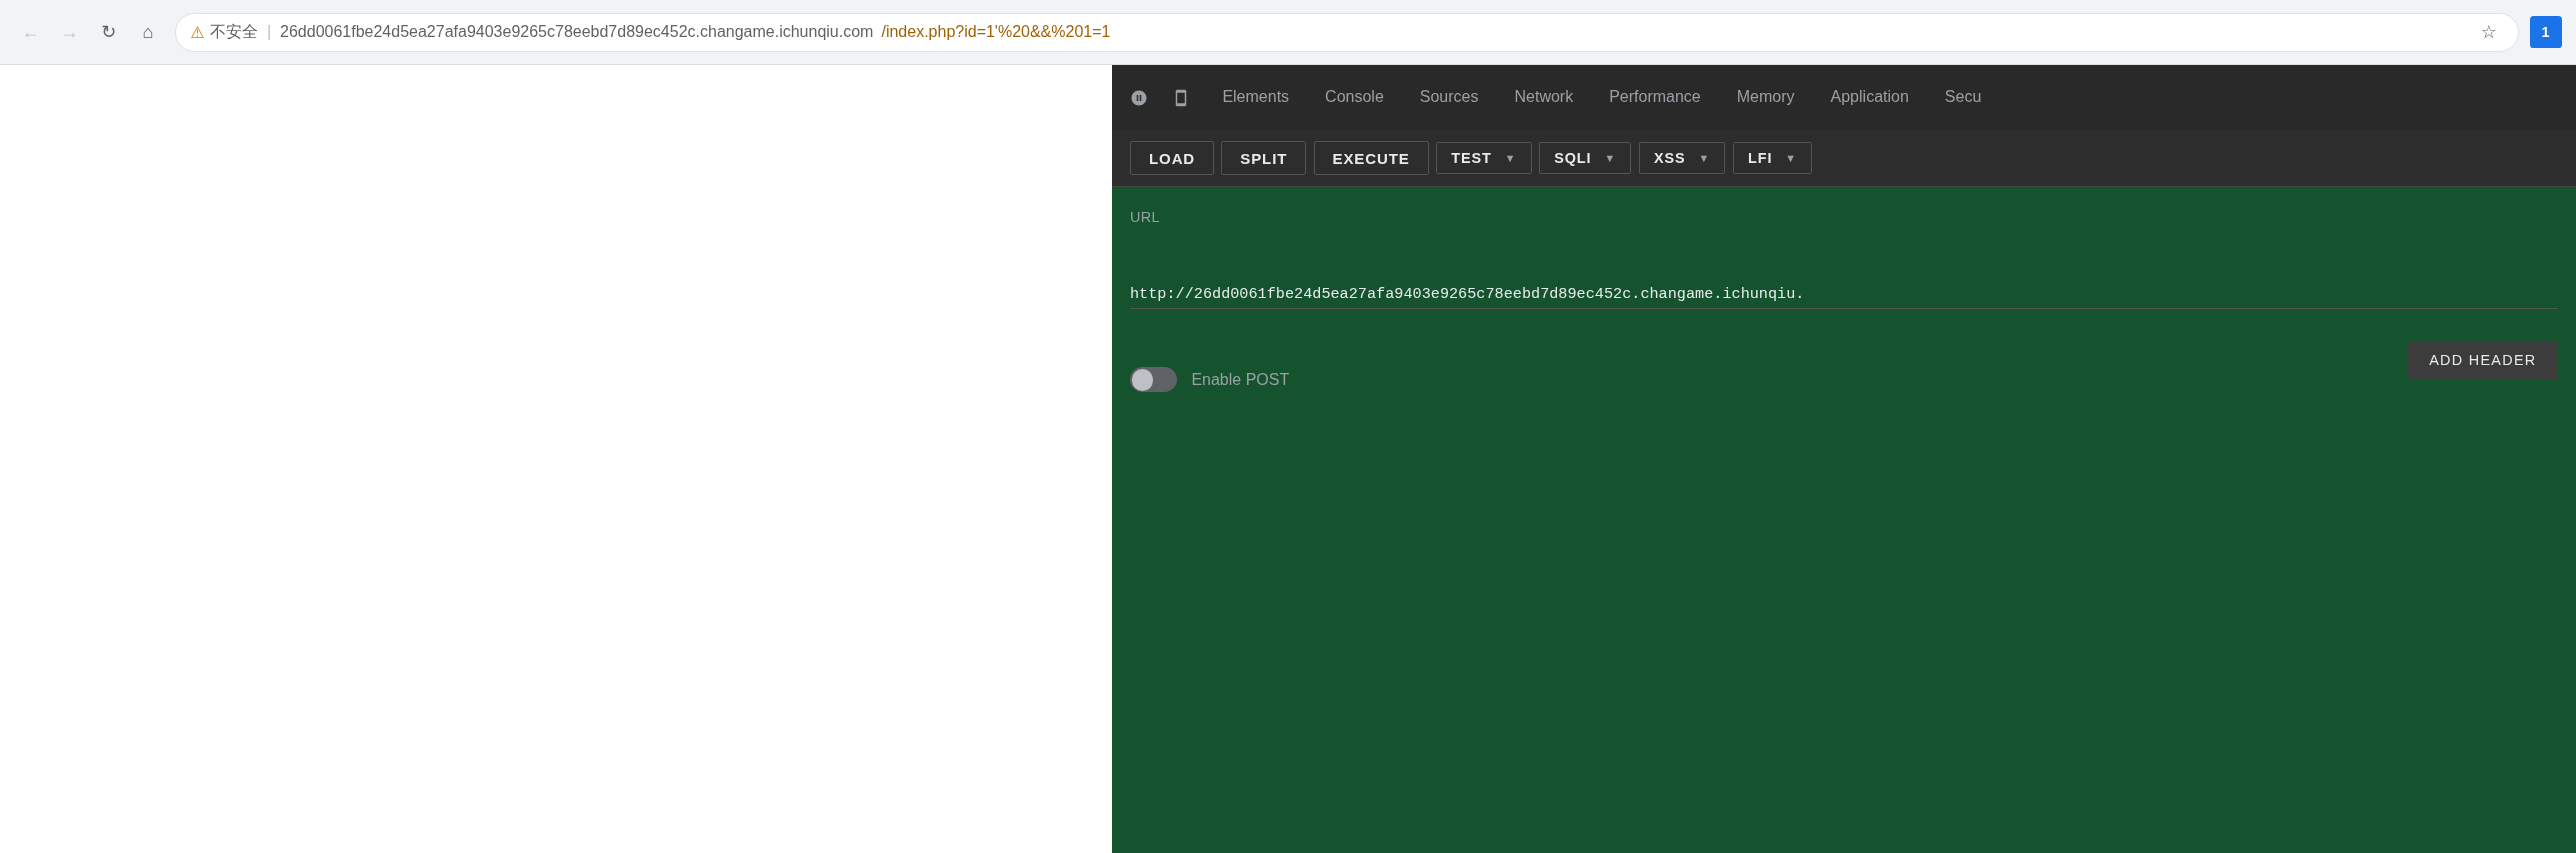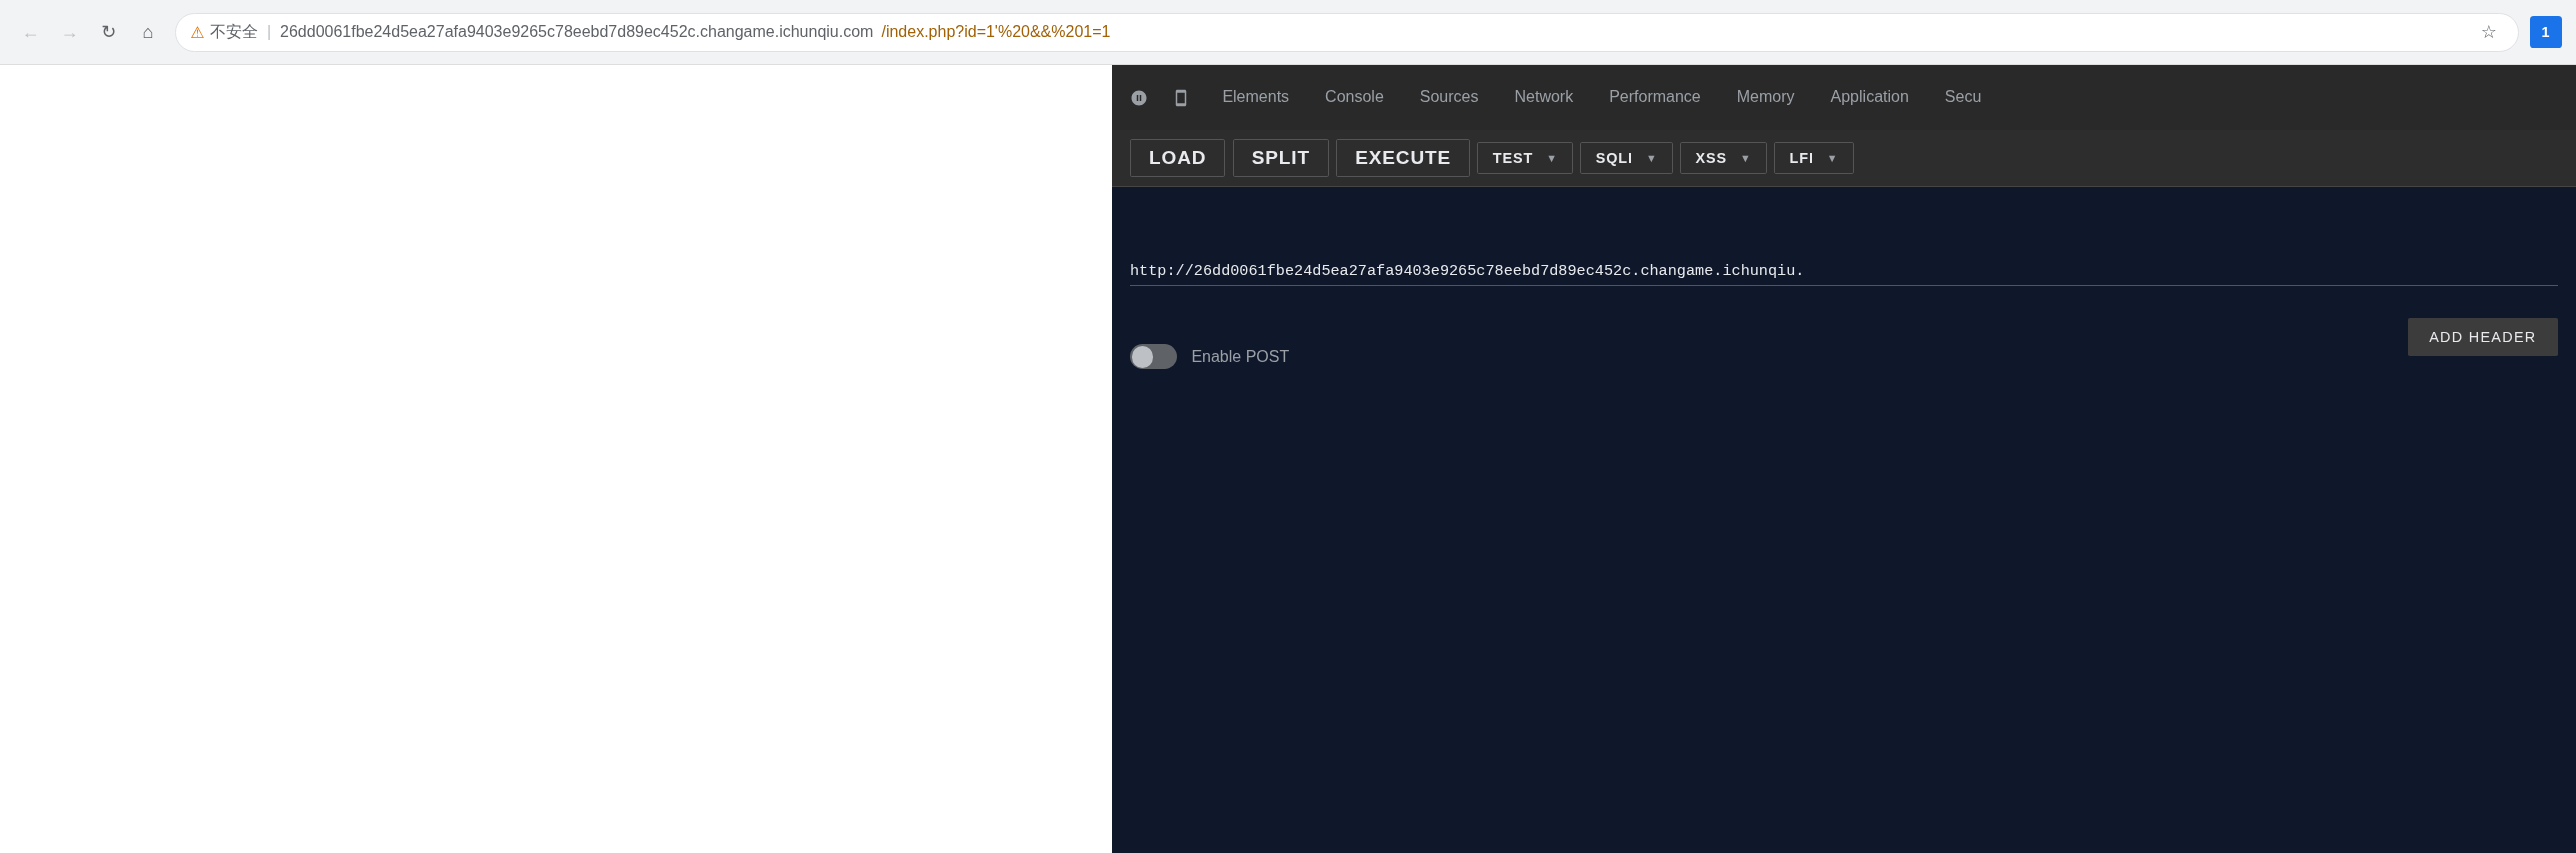--- a/index.html
+++ b/index.html
@@ -147,21 +147,21 @@
     
     .browser-page {
       background: #fff;
       flex: 0 0 1112px;
       height: 100%;
     }
 
     
     .devtools-panel {
       flex: 1;
-      background: #0f172a;
+      background: #14532d;
       display: flex;
       flex-direction: column;
       height: 100%;
       overflow: hidden;
     }
 
     .devtools-tabs {
       display: flex;
       align-items: center;
       background: #292929;
@@ -208,21 +208,21 @@
       gap: 7.2px;
       flex-shrink: 0;
       border-bottom: 0.9px solid #444;
     }
 
     .hackbar-btn {
       padding: 7.2px 18px;
       background: transparent;
       border: 0.9px solid #555;
       color: #e8eaed;
-      font-size: 19px;
+      font-size: 15px;
       font-weight: 600;
       cursor: pointer;
       letter-spacing: 0.9px;
       border-radius: 1.8px;
     }
 
     .hackbar-btn-dropdown {
       display: flex;
       align-items: center;
       gap: 13px;
@@ -413,20 +413,21 @@
       </button>
       <button class="hackbar-btn-dropdown">
         <span>LFI</span>
         <span class="dropdown-arrow">▼</span>
       </button>
     </div>
 
     <div class="hackbar-content">
 
       <div class="url-section">
+        <div class="url-label">URL</div>
         <input class="url-input" type="text" value="http://26dd0061fbe24d5ea27afa9403e9265c78eebd7d89ec452c.changame.ichunqiu." style="">
       </div>
 
       <div class="enable-post-section">
         <div class="enable-post-left">
           <div class="toggle-switch">
             <div class="toggle-knob"></div>
           </div>
           <span class="enable-post-label">Enable POST</span>
         </div>

